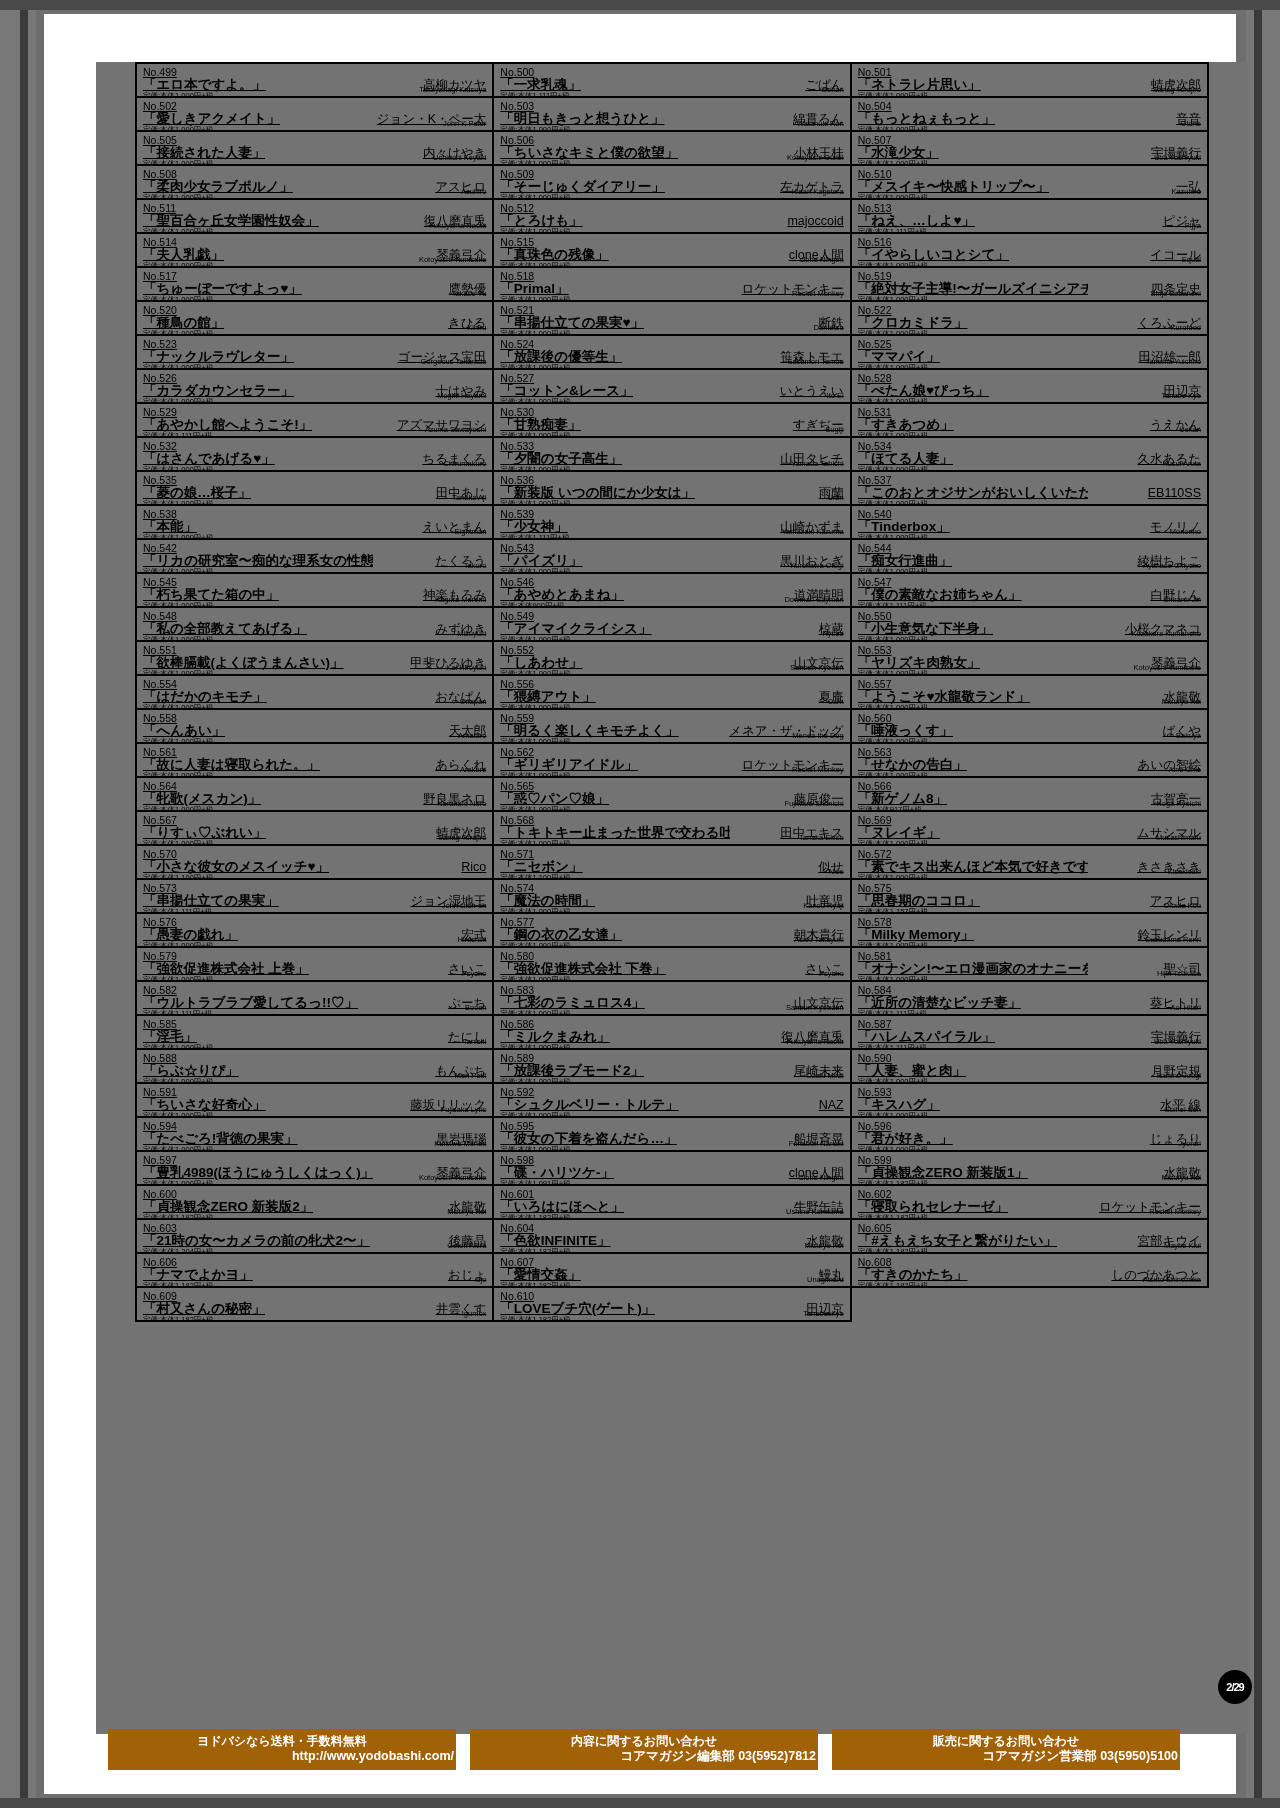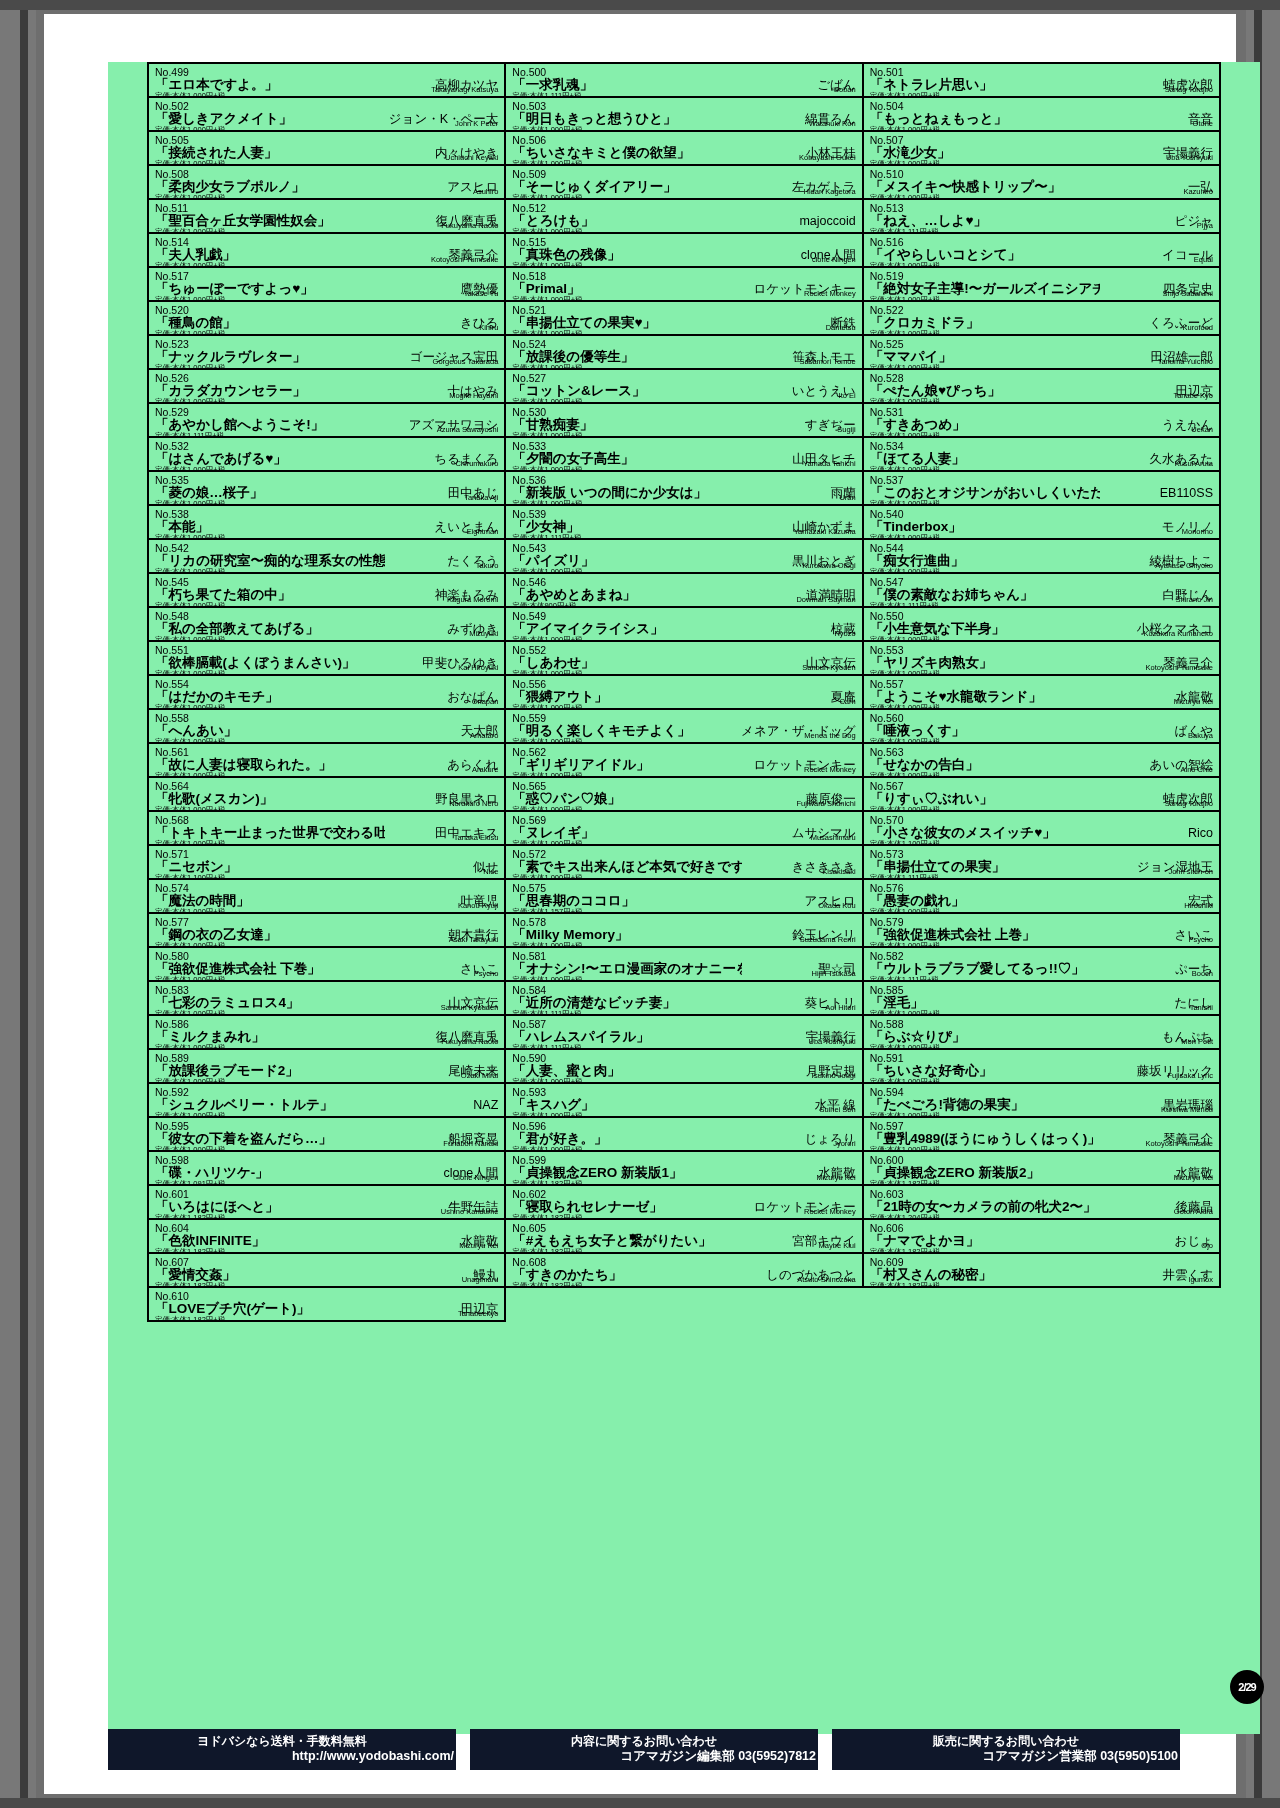--- a/index.html
+++ b/index.html
@@ -24,24 +24,25 @@
   .edge-right2{position:absolute;right:18px;top:0;width:8px;height:1808px;background:#3b3b3b;}
 
   .sheet{
     position:absolute;
     left:44px;top:14px;
     width:1192px;height:1780px;
     background:#ffffff;
   }
   .paper{
     position:absolute;
-    left:64px;top:48px;
+    left:52px;top:48px;
     width:1152px;
     height:1672px;
-    background:#86efac;
+    background:#737373;
+    text-decoration:underline;
   }
   
   .grid{
     display:grid;
     grid-template-columns:repeat(3,1fr);
     border-top:2px solid #000;
     border-left:2px solid #000;
     width:1072px;
     margin:0 auto;
   }
@@ -121,21 +122,21 @@
   .footer{
     position:absolute;
     left:64px;
     bottom:24px;
     width:1072px;
     display:flex;
     gap:14px;
   }
   .fbox{
     flex:1;
-    background:#0f172a;
+    background:#a16207;
     color:#fff;
     text-align:center;
     padding:5px 2px 6px 2px;
   }
   .fbox .l1{font-size:12px;line-height:15px;font-weight:bold;}
   .fbox .l2{font-size:12.5px;line-height:15px;font-weight:bold;text-align:right;}
 </style>
 </head>
 <body>
 
@@ -725,20 +726,29 @@
             <div class="romaji">Norakuro Nero</div>
           </div>
           <div class="cell">
             <div class="no">No.565</div>
             <div class="row2">
               <div class="title">「惑♡パン♡娘」</div>
               <div class="author">藤原俊一</div>
             </div>
             <div class="price">定価:本体1,000円+税</div>
             <div class="romaji">Fujiwara Shunichi</div>
+          </div>
+          <div class="cell">
+            <div class="no">No.566</div>
+            <div class="row2">
+              <div class="title">「新ゲノム8」</div>
+              <div class="author">古賀亮一</div>
+            </div>
+            <div class="price">定価:本体917円+税</div>
+            <div class="romaji">Koga Ryoichi</div>
           </div>
           <div class="cell">
             <div class="no">No.567</div>
             <div class="row2">
               <div class="title">「りすぃ♡ぶれい」</div>
               <div class="author">蜻虎次郎</div>
             </div>
             <div class="price">定価:本体1,000円+税</div>
             <div class="romaji">Sanag Torajiro</div>
           </div>

